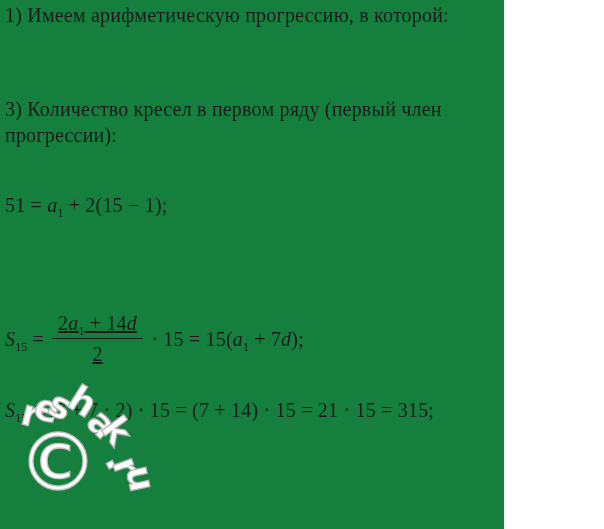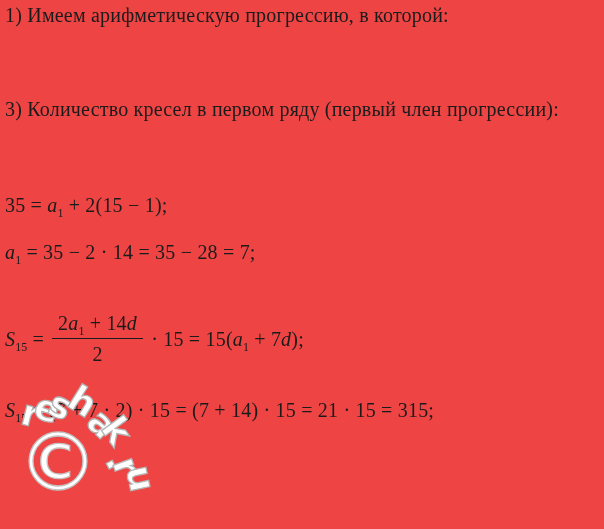--- a/index.html
+++ b/index.html
@@ -1,19 +1,19 @@
 <!DOCTYPE html>
 <html><head>
 <meta charset="utf-8">
 <style>
   html,body{margin:0;padding:0;background:#ffffff;}
   .page{
     position:relative;
-    width:604px;height:529px;
-    background:#ef4444;
+    width:504px;height:529px;
+    background:#15803d;
     overflow:hidden;
     font-family:"Liberation Serif", serif;
     color:#1b1b1b;
   }
   .line{
     position:absolute;
     left:5px;
     font-size:20px;
     line-height:26px;
     white-space:pre-wrap;
@@ -21,20 +21,21 @@
   }
   .it{font-style:italic;}
   sub{font-size:0.6em;letter-spacing:0;line-height:0;}
   sub.it{font-style:italic;}
   .frac{
     display:inline-block;
     vertical-align:middle;
     text-align:center;
     margin:0 3px;
     transform:translateY(-3px);
+    text-decoration:underline;
   }
   .frac .num{display:block;padding:0 6px 2px;border-bottom:1.6px solid #1c1c1c;}
   .frac .den{display:block;padding-top:2px;}
   .watermark{
     position:absolute;left:18px;top:380px;
     width:170px;height:140px;
     pointer-events:none;
     font-family:"DejaVu Sans", sans-serif;
   }
   .wm-text span{
@@ -56,23 +57,22 @@
 <body>
 
 <div class="page">
 
   <div class="line" style="top:2px">1) Имеем арифметическую прогрессию, в которой:</div>
 
 
   <div class="line" style="top:96px">3) Количество кресел в первом ряду (первый член прогрессии):</div>
 
 
-  <div class="line" style="top:192px"><span>35 = </span><span class="it">a</span><sub>1</sub><span> + 2(15 − 1);</span></div>
+  <div class="line" style="top:192px"><span>51 = </span><span class="it">a</span><sub>1</sub><span> + 2(15 − 1);</span></div>
 
-  <div class="line" style="top:239px"><span class="it">a</span><sub>1</sub><span> = 35 − 2 · 14 = 35 − 28 = 7;</span></div>
 
 
   <div class="line" style="top:313px"><span class="it">S</span><sub>15</sub><span> = </span><span class="frac"><span class="num"><span>2</span><span class="it">a</span><sub>1</sub><span> + 14</span><span class="it">d</span></span><span class="den"><span>2</span></span></span><span> · 15 = 15(</span><span class="it">a</span><sub>1</sub><span> + 7</span><span class="it">d</span><span>);</span></div>
 
   <div class="line" style="top:397px"><span class="it">S</span><sub>15</sub><span> = (7 + 7 · 2) · 15 = (7 + 14) · 15 = 21 · 15 = 315;</span></div>
 
   <div class="line" style="top:524px">Ответ:  в первом ряду 7 кресел;  всего 315 кресел.</div>
 
   <div class="watermark">
     <span class="wm-text"><span style="left: 4px; top: 13px; transform: rotate(14deg);">r</span><span style="left: 17px; top: 8px; transform: rotate(18deg);">e</span><span style="left: 32px; top: 5px; transform: rotate(24deg);">s</span><span style="left: 52px; top: 1px; transform: rotate(32deg);">h</span><span style="left: 72px; top: 23px; transform: rotate(44deg);">a</span><span style="left: 87px; top: 30px; transform: rotate(54deg);">k</span><span style="left: 94px; top: 60px; transform: rotate(62deg);">.</span><span style="left: 100px; top: 66px; transform: rotate(70deg);">r</span><span style="left: 110px; top: 78px; transform: rotate(78deg);">u</span></span>

